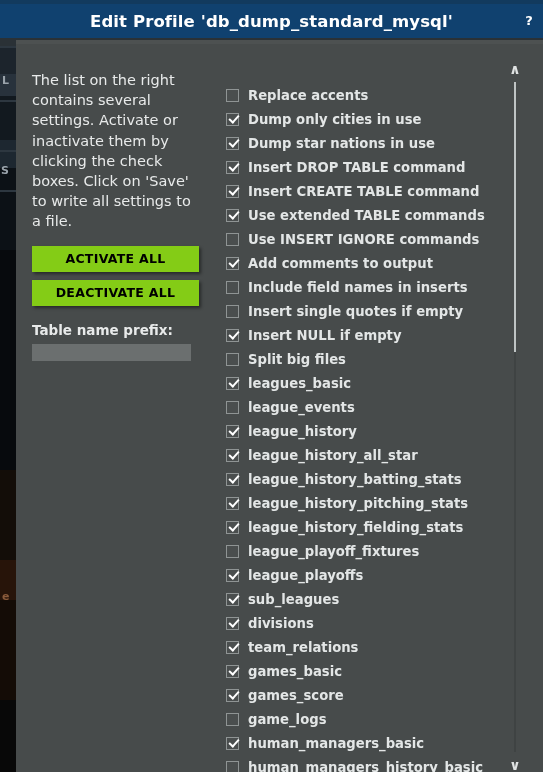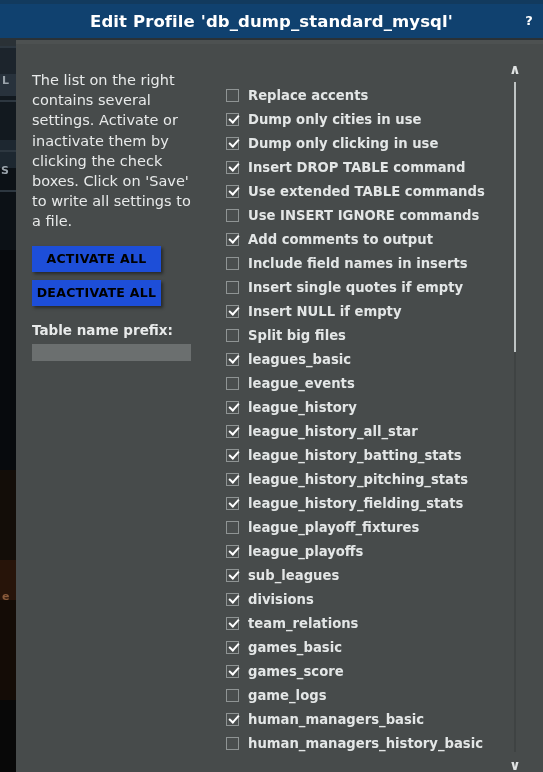--- a/index.html
+++ b/index.html
@@ -137,24 +137,24 @@
   }
   .intro-text {
     color: #e8eaea;
     font-size: 14.5px;
     font-weight: normal;
     line-height: 20.2px;
     font-family: "DejaVu Sans", "Liberation Sans", sans-serif;
   }
   .btn {
     display: block;
-    width: 129px;
+    width: 167px;
     height: 26px;
     margin-top: 14px;
-    background: #1d4ed8;
+    background: #84cc16;
     color: #000000;
     border: none;
     font-size: 12.5px;
     font-weight: bold;
     letter-spacing: 0.3px;
     text-align: center;
     line-height: 26px;
     cursor: pointer;
     box-shadow: 2px 2px 3px rgba(0,0,0,0.45);
     font-family: "DejaVu Sans", "Liberation Sans", sans-serif;
@@ -318,25 +318,29 @@
           <div class="option-row">
             <span class="cbox"></span>
             <span class="option-label">Replace accents</span>
           </div>
           <div class="option-row">
             <span class="cbox checked"></span>
             <span class="option-label">Dump only cities in use</span>
           </div>
           <div class="option-row">
             <span class="cbox checked"></span>
-            <span class="option-label">Dump only clicking in use</span>
+            <span class="option-label">Dump star nations in use</span>
           </div>
           <div class="option-row">
             <span class="cbox checked"></span>
             <span class="option-label">Insert DROP TABLE command</span>
+          </div>
+          <div class="option-row">
+            <span class="cbox checked"></span>
+            <span class="option-label">Insert CREATE TABLE command</span>
           </div>
           <div class="option-row">
             <span class="cbox checked"></span>
             <span class="option-label">Use extended TABLE commands</span>
           </div>
           <div class="option-row">
             <span class="cbox"></span>
             <span class="option-label">Use INSERT IGNORE commands</span>
           </div>
           <div class="option-row">

